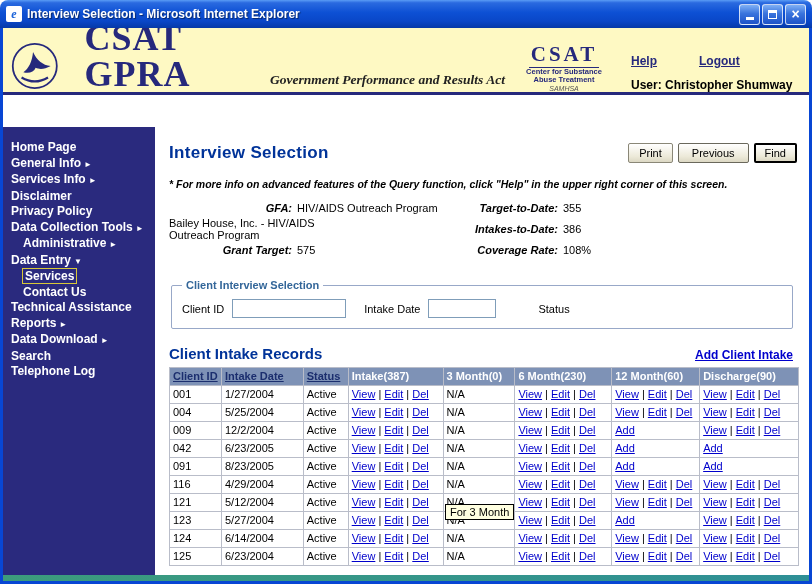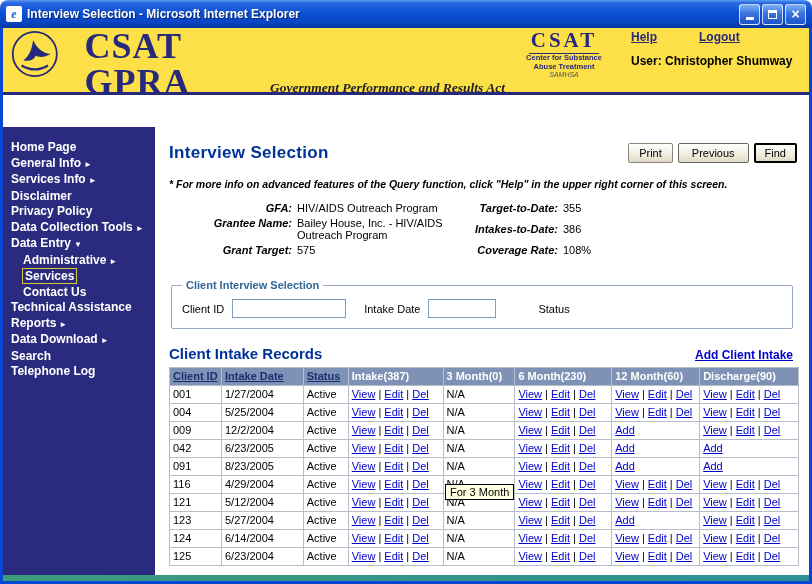--- a/index.html
+++ b/index.html
@@ -22,22 +22,22 @@
     display:flex; align-items:center; justify-content:center; cursor:pointer; }
   .glyph-min { width:8px; height:3px; background:#fff; margin-top:9px; }
   .glyph-max { width:9px; height:9px; border:1px solid #fff; border-top:3px solid #fff; }
   .glyph-close { color:#fff; font-size:14px; font-weight:bold; line-height:1; margin-top:-1px; }
 
   
   .frame { height:556px; border-left:3px solid #0846d4; border-right:3px solid #0846d4;
     border-bottom:3px solid #0846d4; background:#fff; position:relative; overflow:hidden; }
 
   
-  .header { height:67px; border-bottom:3px solid #26297c; display:flex; align-items:flex-start;
-    padding:0 10px 0 8px; background:#fde047; }
+  .header { height:67px; border-bottom:3px solid #26297c; display:flex; align-items:flex-end;
+    padding:0 10px 0 8px; background:#fef9c3; }
   .brand-wrap { display:flex; align-items:flex-end; margin-left:26px; }
   .brand { font-family:"Liberation Serif",serif; font-weight:bold; font-size:36px;
     color:#26297c; letter-spacing:1px; line-height:1; }
   .tagline { font-family:"Liberation Serif",serif; font-style:italic; font-weight:bold;
     font-size:13.5px; color:#222; margin-left:12px; margin-bottom:4px; white-space:nowrap; }
   .csat-logo { margin-left:auto; text-align:center; color:#26297c; width:118px; flex-shrink:0; }
   .csat-name { font-family:"Liberation Serif",serif; font-weight:bold; font-size:21px;
     letter-spacing:3px; border-bottom:1px solid #26297c; display:inline-block; padding:0 2px; }
   .csat-sub { font-size:7.5px; font-weight:bold; line-height:1.15; }
   .csat-samhsa { font-size:7px; font-style:italic; color:#555; }
@@ -99,21 +99,21 @@
   .add-link { margin-left:auto; color:#0000cc; font-weight:bold; font-size:12px;
     text-decoration:underline; cursor:pointer; }
 
   table.records { margin-top:5px; border-collapse:collapse; width:630px; font-size:11px; }
   table.records th, table.records td { border:1px solid #b9bdc9; padding:2px 3px; text-align:left;
     white-space:nowrap; line-height:13px; }
   table.records th { background:#7e92b6; color:#fff; font-weight:bold; }
   .sort-link { color:#1b2e6e; text-decoration:underline; cursor:pointer; }
   .cell-link { color:#0000cc; text-decoration:underline; cursor:pointer; }
 
-  .tooltip { position:absolute; left:442px; top:456px; background:#ffffe1; border:1px solid #000;
+  .tooltip { position:absolute; left:442px; top:476px; background:#ffffe1; border:1px solid #000;
     font-size:11px; padding:1px 4px; z-index:50; white-space:nowrap; }
   .teal-strip { position:absolute; left:0; right:0; bottom:0; height:6px; z-index:40;
     background:linear-gradient(90deg,#3c9c7c,#2e8f96); }
 </style>
 </head>
 <body>
 
 <div class="window">
 
   <div class="titlebar">
@@ -162,22 +162,22 @@
     </div>
 
     <div class="body-row">
       <nav class="sidebar">
           <div class="side-item"><span class="side-label">Home Page</span></div>
           <div class="side-item"><span class="side-label">General Info</span><span class="side-arrow">►</span></div>
           <div class="side-item"><span class="side-label">Services Info</span><span class="side-arrow">►</span></div>
           <div class="side-item"><span class="side-label">Disclaimer</span></div>
           <div class="side-item"><span class="side-label">Privacy Policy</span></div>
           <div class="side-item"><span class="side-label">Data Collection Tools</span><span class="side-arrow">►</span></div>
+          <div class="side-item indent"><span class="side-label">Administrative</span><span class="side-arrow">►</span></div>
           <div class="side-item"><span class="side-label">Data Entry</span><span class="side-arrow">▼</span></div>
-          <div class="side-item indent"><span class="side-label">Administrative</span><span class="side-arrow">►</span></div>
           <div class="side-item indent"><span class="side-label active">Services</span></div>
           <div class="side-item indent"><span class="side-label">Contact Us</span></div>
           <div class="side-item"><span class="side-label">Technical Assistance</span></div>
           <div class="side-item"><span class="side-label">Reports</span><span class="side-arrow">►</span></div>
           <div class="side-item"><span class="side-label">Data Download</span><span class="side-arrow">►</span></div>
           <div class="side-item"><span class="side-label">Search</span></div>
           <div class="side-item"><span class="side-label">Telephone Log</span></div>
         </nav>
 
       <main class="main">
@@ -193,21 +193,20 @@
 
         <div class="note">* For more info on advanced features of the Query function, click "Help" in the upper right corner of this screen.</div>
 
         <div class="info">
           <div class="info-left">
             <div class="info-row">
                 <span class="info-label">GFA:</span>
                 <span class="info-value">HIV/AIDS Outreach Program</span>
               </div>
             <div class="info-row">
-                <span class="info-label">Grantee Name:</span>
                 <span class="info-value">Bailey House, Inc. - HIV/AIDS Outreach Program</span>
               </div>
             <div class="info-row">
                 <span class="info-label">Grant Target:</span>
                 <span class="info-value">575</span>
               </div>
           </div>
           <div class="info-right">
             <div class="info-row">
                 <span class="info-label">Target-to-Date:</span>

